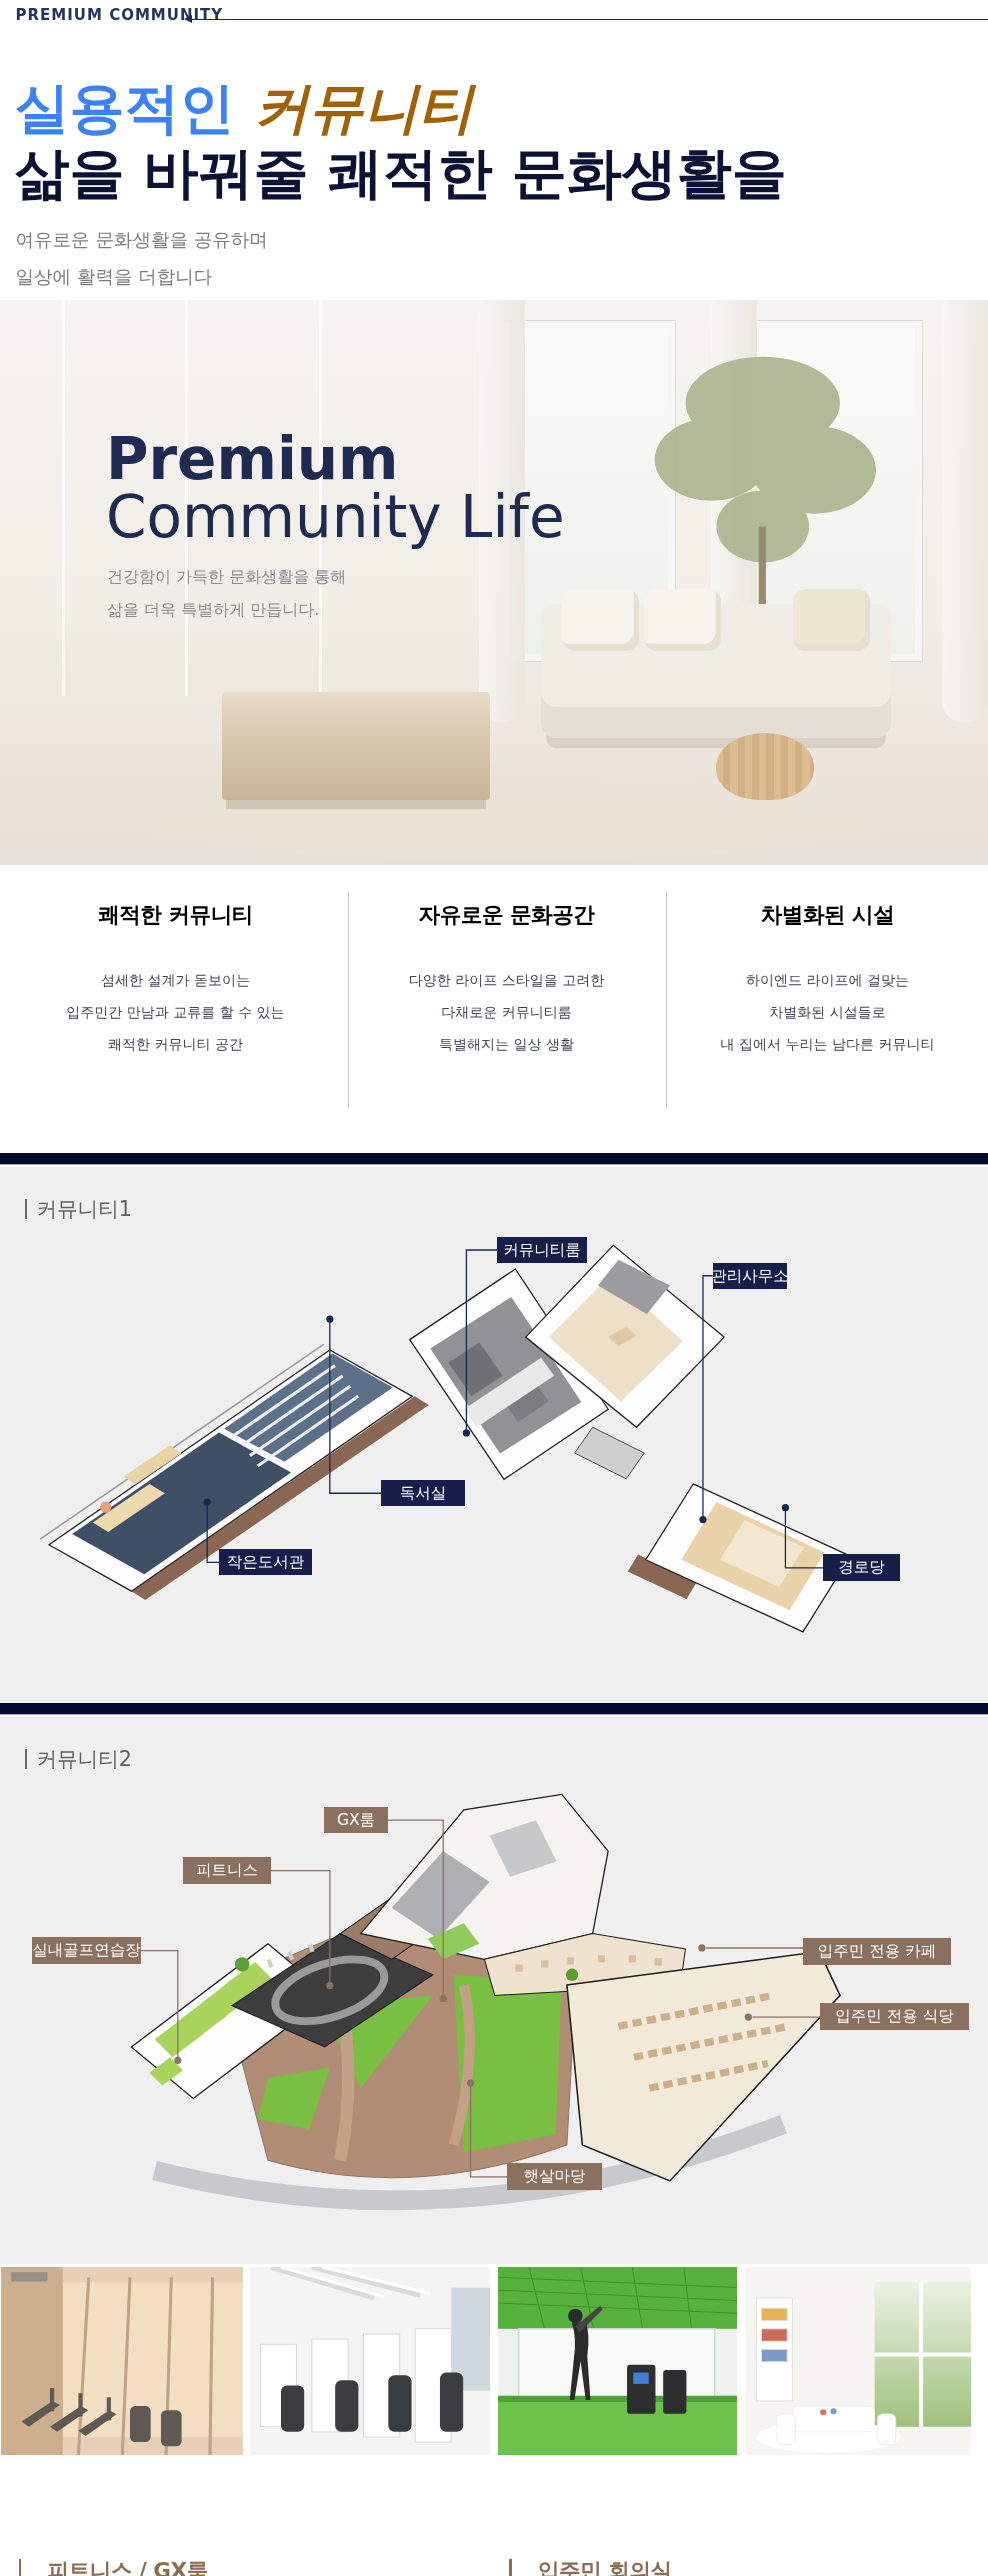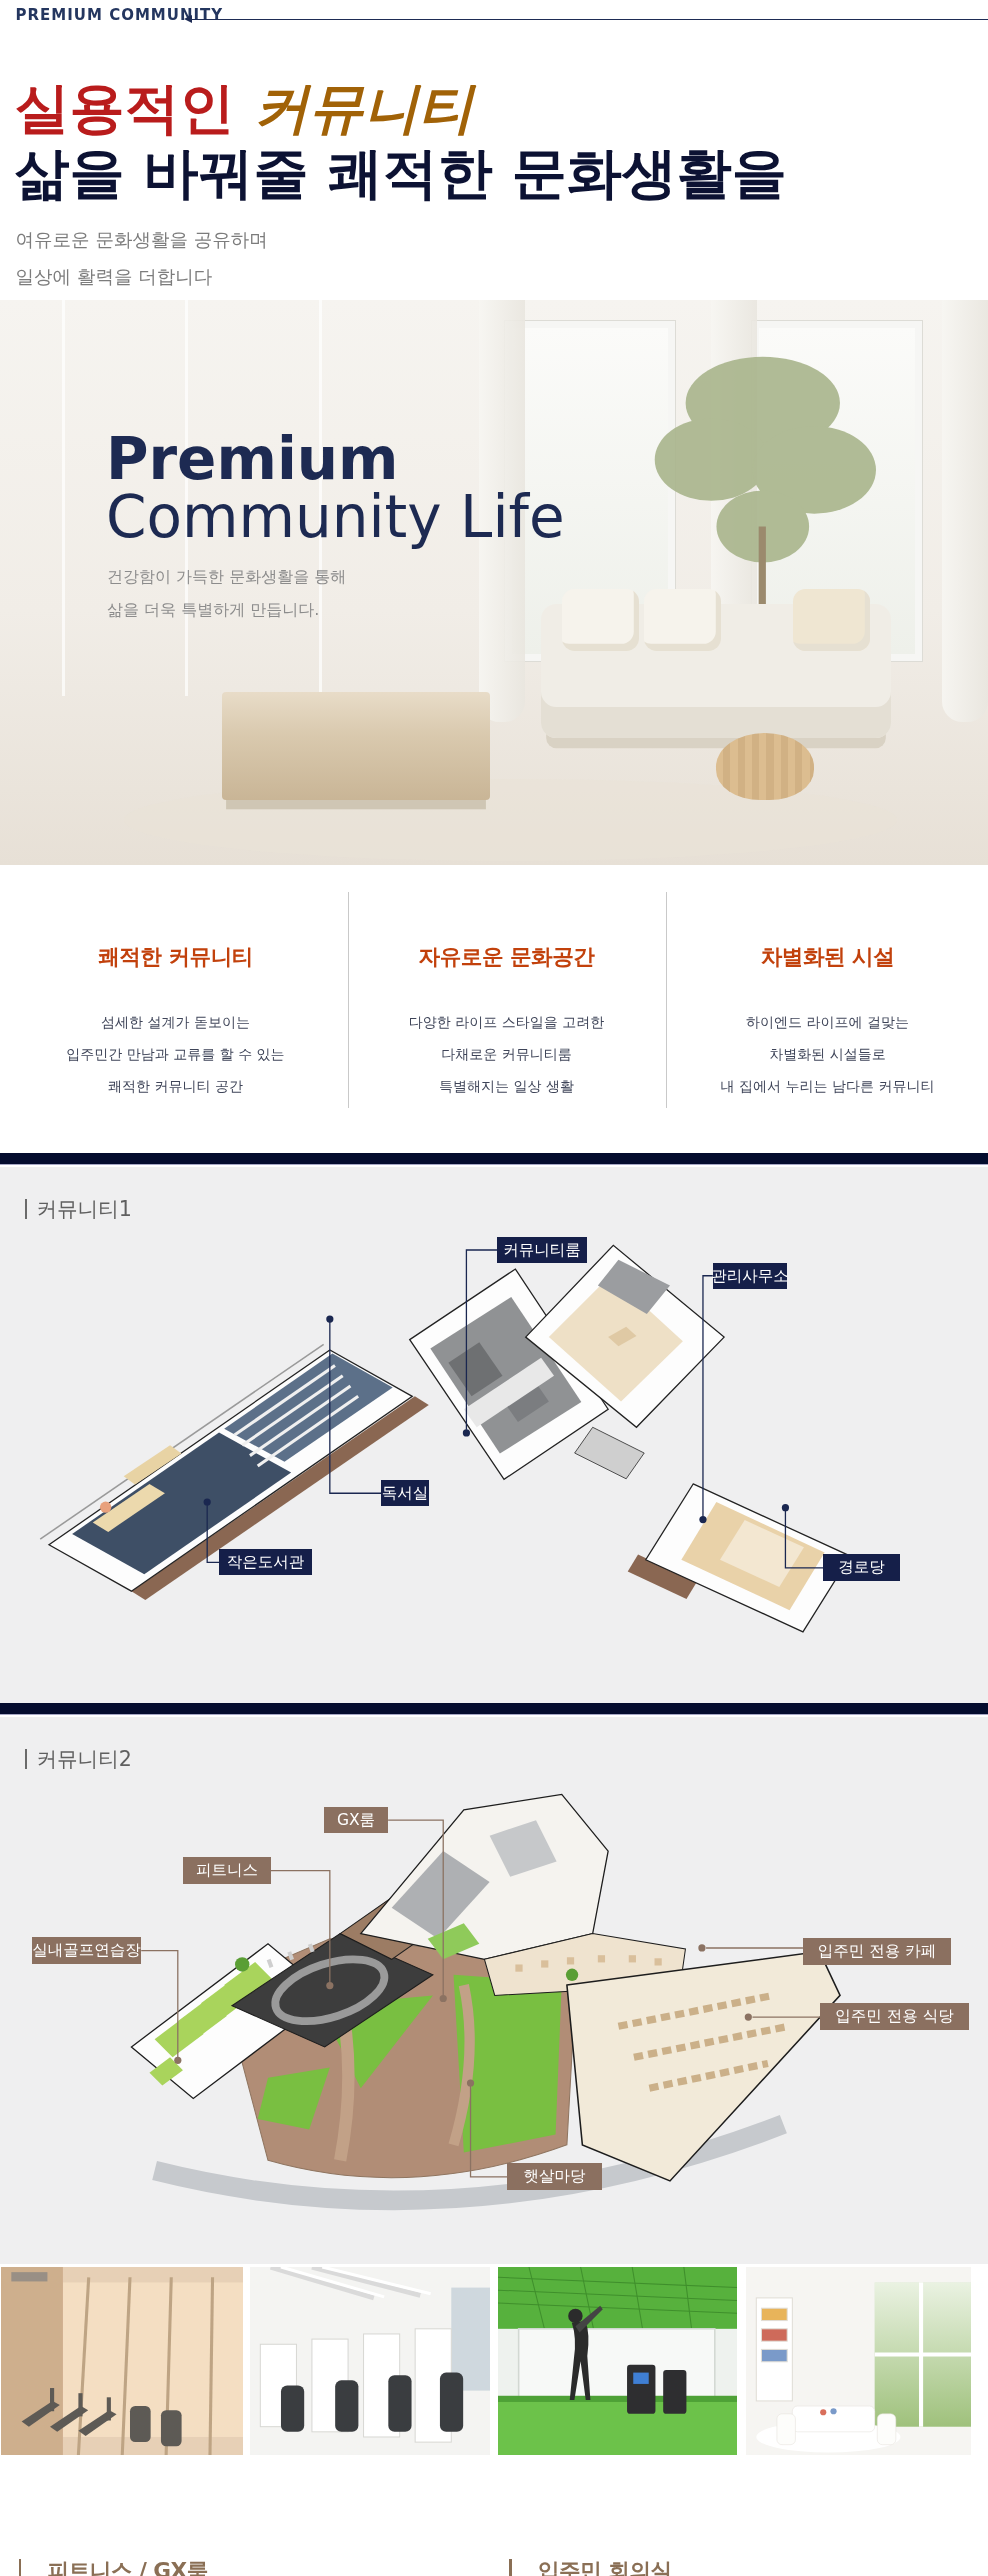--- a/index.html
+++ b/index.html
@@ -9,21 +9,21 @@
     font-family:"DejaVu Sans","Liberation Sans",sans-serif; color:#222;
   }
   .abs { position:absolute; }
 
   
   .eyebrow { left:15.5px; top:6.2px; font-size:15px; font-weight:600; letter-spacing:1px; color:#24365f; }
   .arrow-line { left:192px; top:18.5px; right:0; height:1.5px; background:#1e2c55; }
   .arrow-head { left:184px; top:15px; width:0; height:0;
     border-top:4.1px solid transparent; border-bottom:4.1px solid transparent; border-right:8.2px solid #1e2c55; }
   .main-title { left:14.4px; top:76px; font-size:55px; font-weight:800; line-height:65px; white-space:nowrap; }
-  .main-title .accent { color:#b91c1c; }
+  .main-title .accent { color:#3b82f6; }
   .main-title .accent-bold { color:#a16207; font-weight:800;font-style:italic; }
   .main-title .line2 { color:#0c1233; display:block; }
   .header-sub { left:15.5px; top:221px; font-size:18.5px; line-height:37px; color:#7c7c7c; }
 
   
   .hero { left:0; top:300px; width:989px; height:565px; overflow:hidden;
     background:linear-gradient(180deg,#f6f4f0 0%,#f1ede7 55%,#e7e0d6 100%); }
   .hero .wallpanel { position:absolute; top:0; bottom:30%; width:3.1px; background:rgba(255,255,255,.7); }
   .hero .window { position:absolute; top:20.6px; width:170px; height:340px; background:linear-gradient(180deg,#fbfbf9,#eef0ea);
     border:7.2px solid #f6f6f4; box-shadow:0 0 0 1px #dddcd6; }
@@ -36,21 +36,21 @@
   .hero .pouf { position:absolute; left:716px; top:433px; width:98px; height:67px; background:repeating-linear-gradient(90deg,#dcbd90 0 7.2px,#d1b184 7.2px 14.4px); border-radius:50% 50% 45% 45%; }
   .hero .rug { position:absolute; left:124px; top:479px; width:773px; height:82px; background:#e9e3d7; border-radius:50%; opacity:.6; }
   .hero-heading { left:106px; top:130px; color:#1d2a52; font-size:58px; line-height:58px; font-weight:700; white-space:nowrap; }
   .hero-heading .thin { font-weight:400; display:block; }
   .hero-body { left:107px; top:260px; font-size:16px; line-height:33px; color:#8c8c8c; }
 
   
   .tri { left:0; top:866px; width:989px; height:287px; background:#fff; }
   .tri .vline { position:absolute; top:26px; width:0.5px; height:216px; background:#c9c9c9; }
   .tri .col { position:absolute; top:34px; width:289px; text-align:center; }
-  .tri .col h3 { font-size:21.6px; font-weight:800; color:#c2410c; letter-spacing:-0.5px;margin-top:42px; }
+  .tri .col h3 { font-size:21.6px; font-weight:800; color:#000000; letter-spacing:-0.5px; }
   .tri .col p { margin-top:35px; font-size:14px; line-height:32px; color:#3e4458; }
 
   
   .band { left:0; width:989px; height:12.4px; background:#040c2e; border-bottom:1.5px solid #a6a7c4; }
   .gray-section { left:0; width:989px; background:#efeff0; }
   .section-title { position:absolute; left:25px; top:28px; font-size:20.6px; color:#5f5f5f; display:flex; align-items:center; }
   .section-title .tick { display:inline-block; width:2.1px; height:20.6px; background:#6a6a6a; margin-right:9.3px; }
 
   
   .plan-label { position:absolute; display:flex; align-items:center; justify-content:center;
@@ -210,21 +210,21 @@
       <circle cx="1524" cy="661" r="7"></circle>
     </g>
   </svg>
 
   <div class="plan-label navy-label" style="left:497px;top:70px;width:90px;height:26px">
       <span>커뮤니티룸</span>
     </div>
   <div class="plan-label navy-label" style="left:713px;top:96px;width:74px;height:26px">
       <span>관리사무소</span>
     </div>
-  <div class="plan-label navy-label" style="left:381px;top:313px;width:48px;height:26px">
+  <div class="plan-label navy-label" style="left:381px;top:313px;width:84px;height:26px">
       <span>독서실</span>
     </div>
   <div class="plan-label navy-label" style="left:219px;top:382px;width:93px;height:26px">
       <span>작은도서관</span>
     </div>
   <div class="plan-label navy-label" style="left:823px;top:387px;width:77px;height:27px">
       <span>경로당</span>
     </div>
 </div>
 

